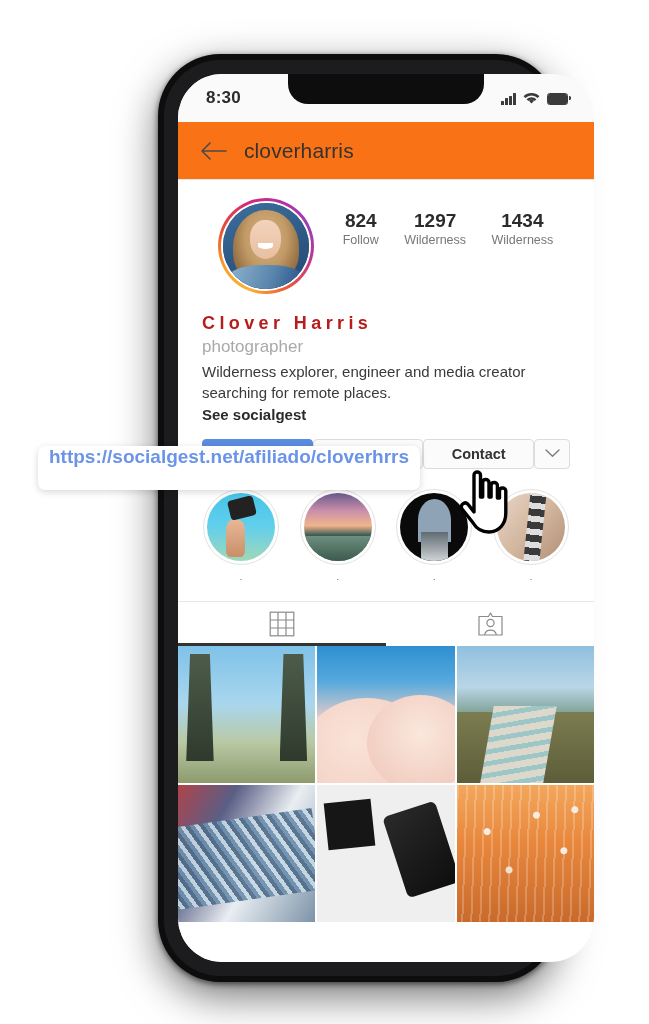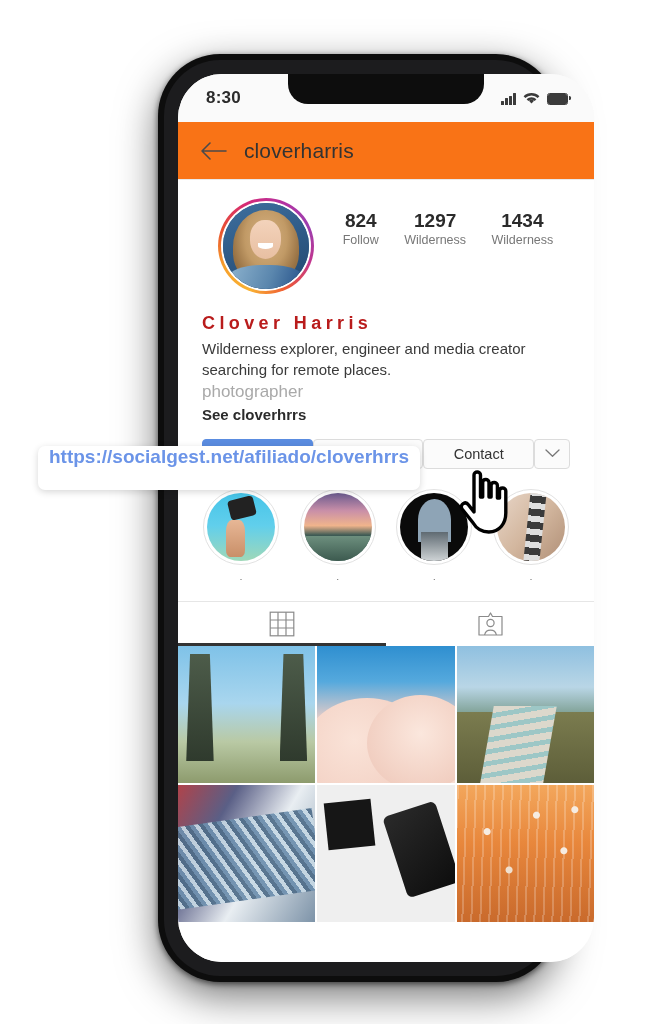--- a/index.html
+++ b/index.html
@@ -146,20 +146,21 @@
     line-height:1.45;
   }
   #category{font-size:17px;color:#a9a9a9;line-height:1.35;}
   #bio-text{font-size:15px;color:#3a3a3a;line-height:1.42;padding-top:2px;}
   #see-translation{font-size:15px;font-weight:bold;color:#2b2b2b;padding-top:2px;}
 
   
   #actions{
     display:flex;gap:0;align-items:center;
     padding:16px 24px 0 24px;
+    font-weight:bold;
   }
   .btn{
     height:30px;border-radius:4px;font-size:14.5px;
     display:flex;align-items:center;justify-content:center;
     box-sizing:border-box;
   }
   #btn-follow{flex:1;background:#5a8ce0;color:#fff;border:1px solid #5a8ce0;}
   #btn-message{flex:1;background:#fbfbfb;color:#333;border:1px solid #dcdcdc;}
   #btn-contact{flex:1;background:#fbfbfb;color:#333;border:1px solid #dcdcdc;}
   #btn-more{width:36px;flex:none;background:#fbfbfb;border:1px solid #dcdcdc;}
@@ -295,23 +296,23 @@
           </div>
           <div class="stat">
             <div class="num">1434</div>
             <div class="lbl">Wilderness</div>
           </div>
         </div>
       </div>
 
       <div id="bio">
         <div id="full-name">Clover Harris</div>
+        <div id="category">photographer</div>
         <div id="bio-text">Wilderness explorer, engineer and media creator searching for remote places.</div>
-        <div id="category">photographer</div>
-        <div id="see-translation">See cloverhrrs</div>
+        <div id="see-translation">See socialgest</div>
       </div>
 
       <div id="actions">
         <div class="btn" id="btn-follow">Follow</div>
         <div class="btn" id="btn-message">Message</div>
         <div class="btn" id="btn-contact">Contact</div>
         <div class="btn" id="btn-more">
           <svg width="15" height="9" viewBox="0 0 15 9">
             <path d="M1 1l6.5 6.2L14 1" fill="none" stroke="#777" stroke-width="1.3" stroke-linecap="round" stroke-linejoin="round"></path>
           </svg>

